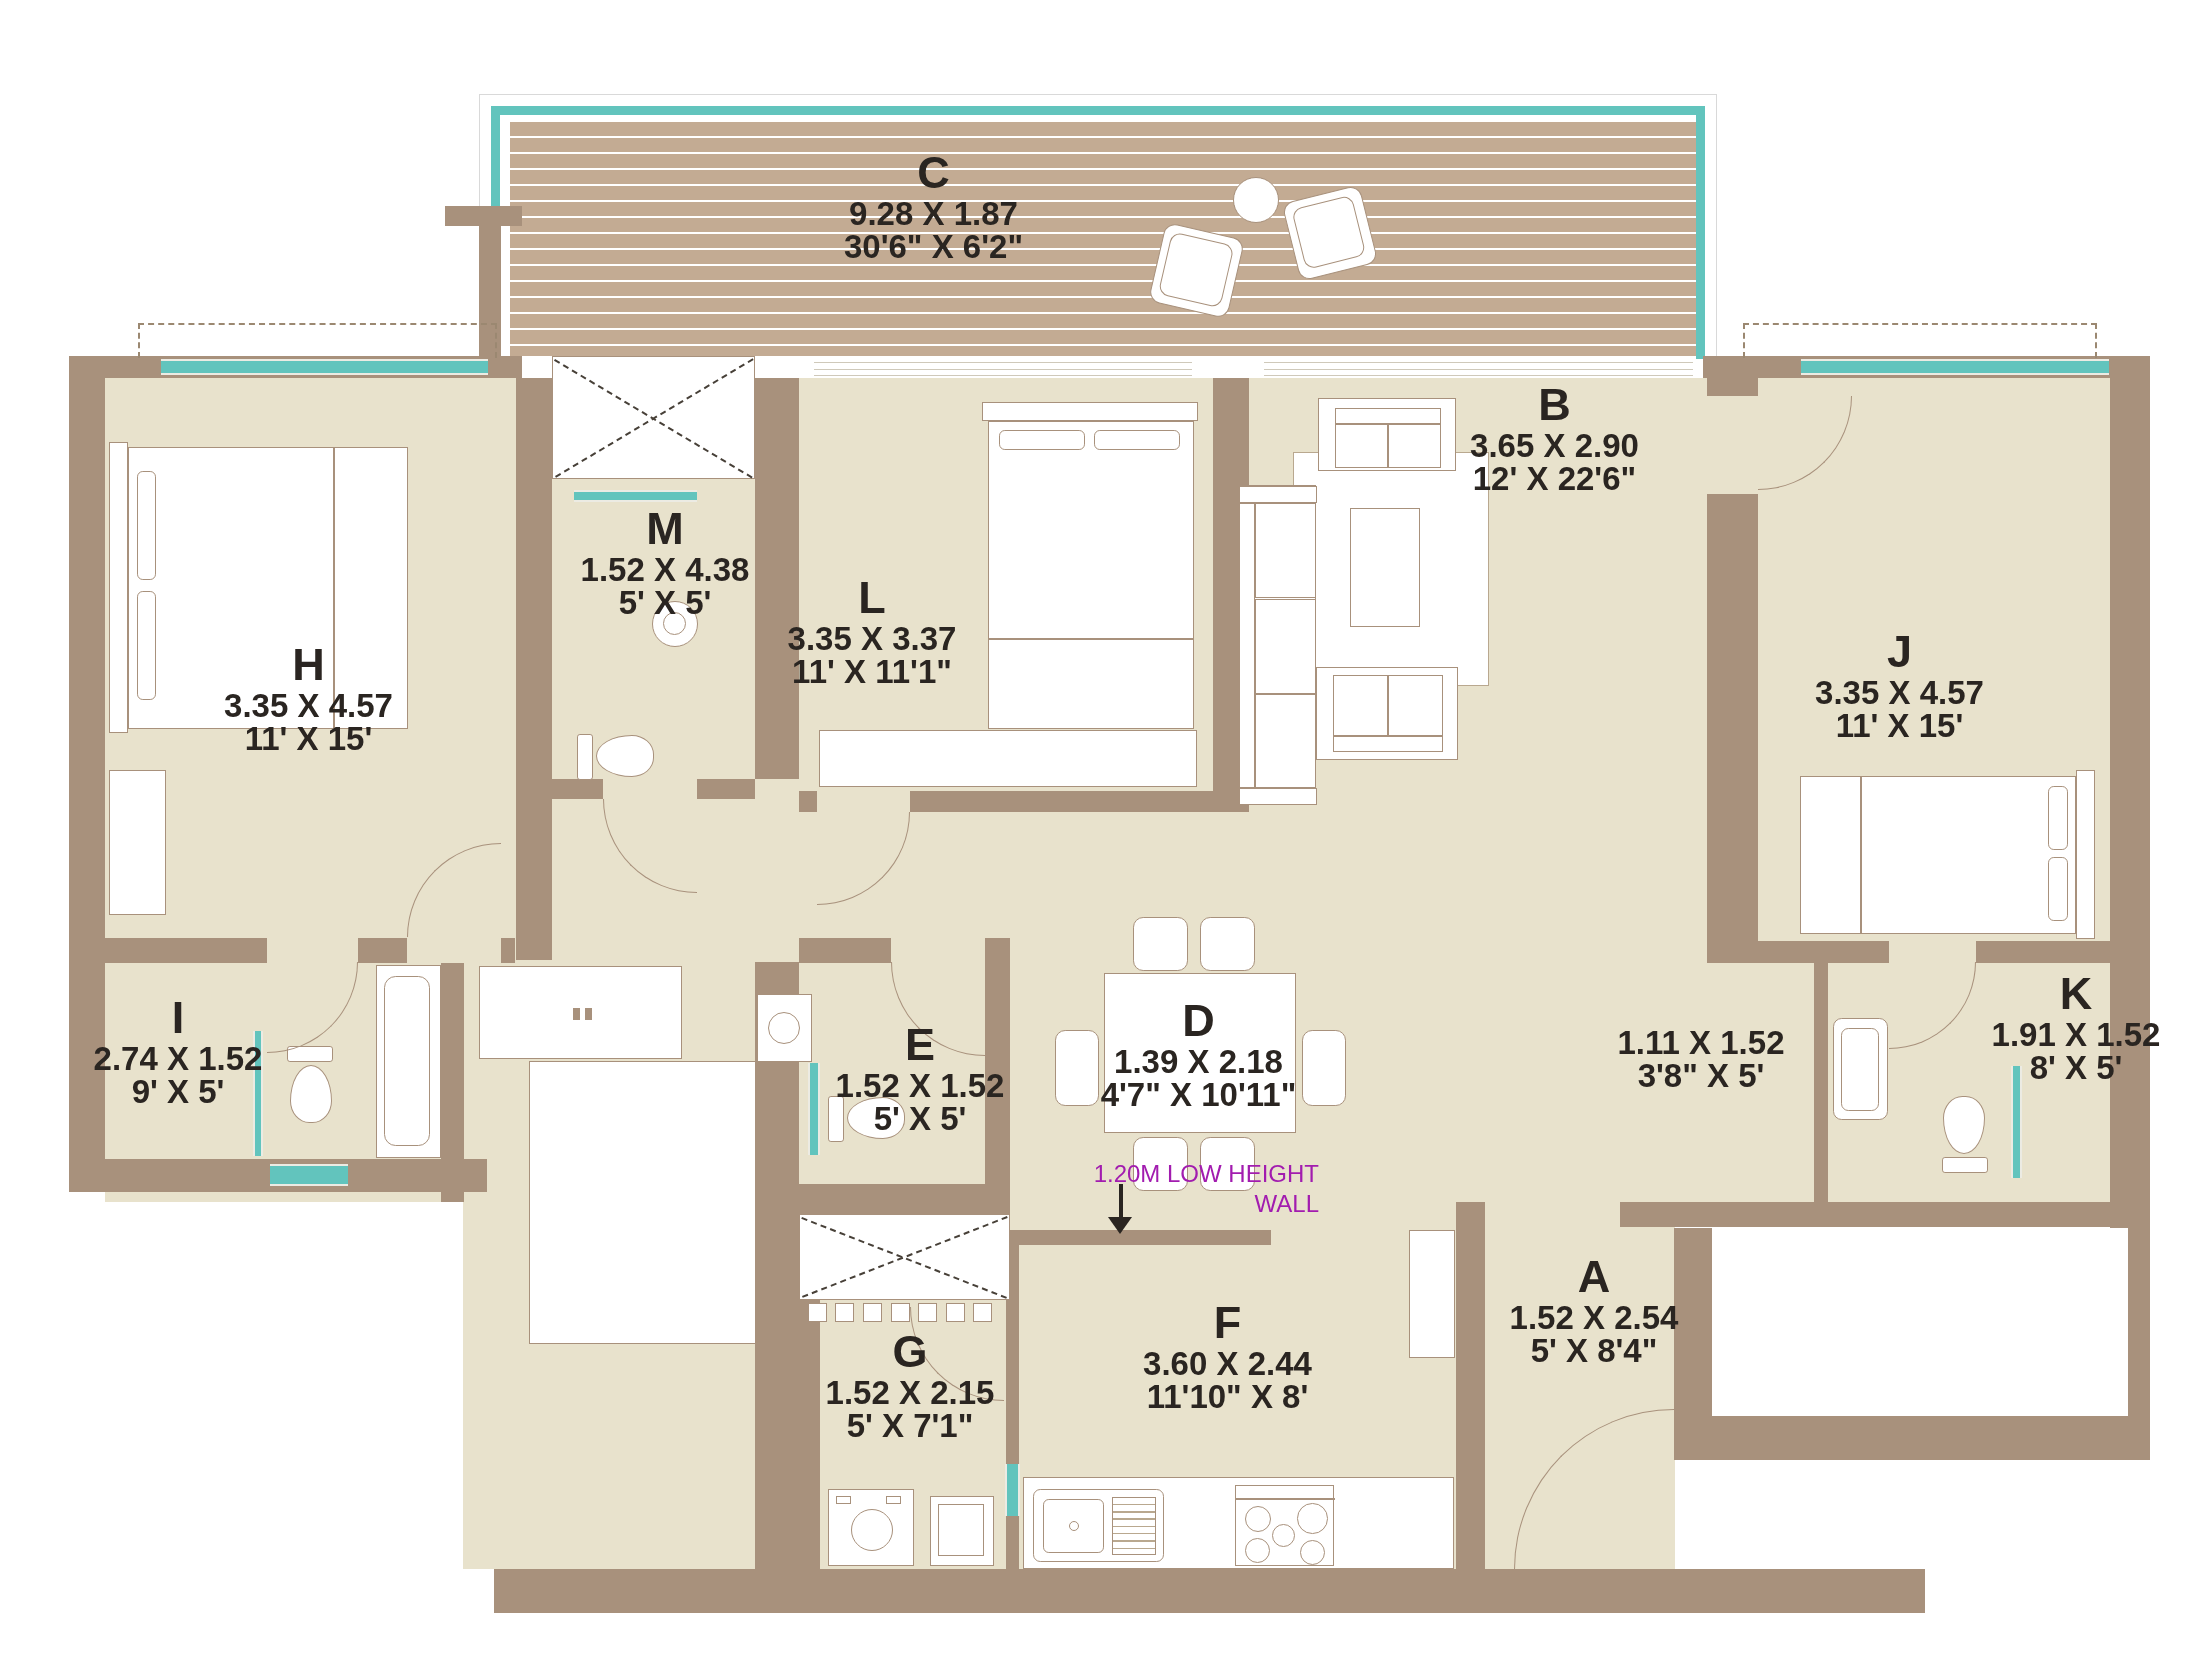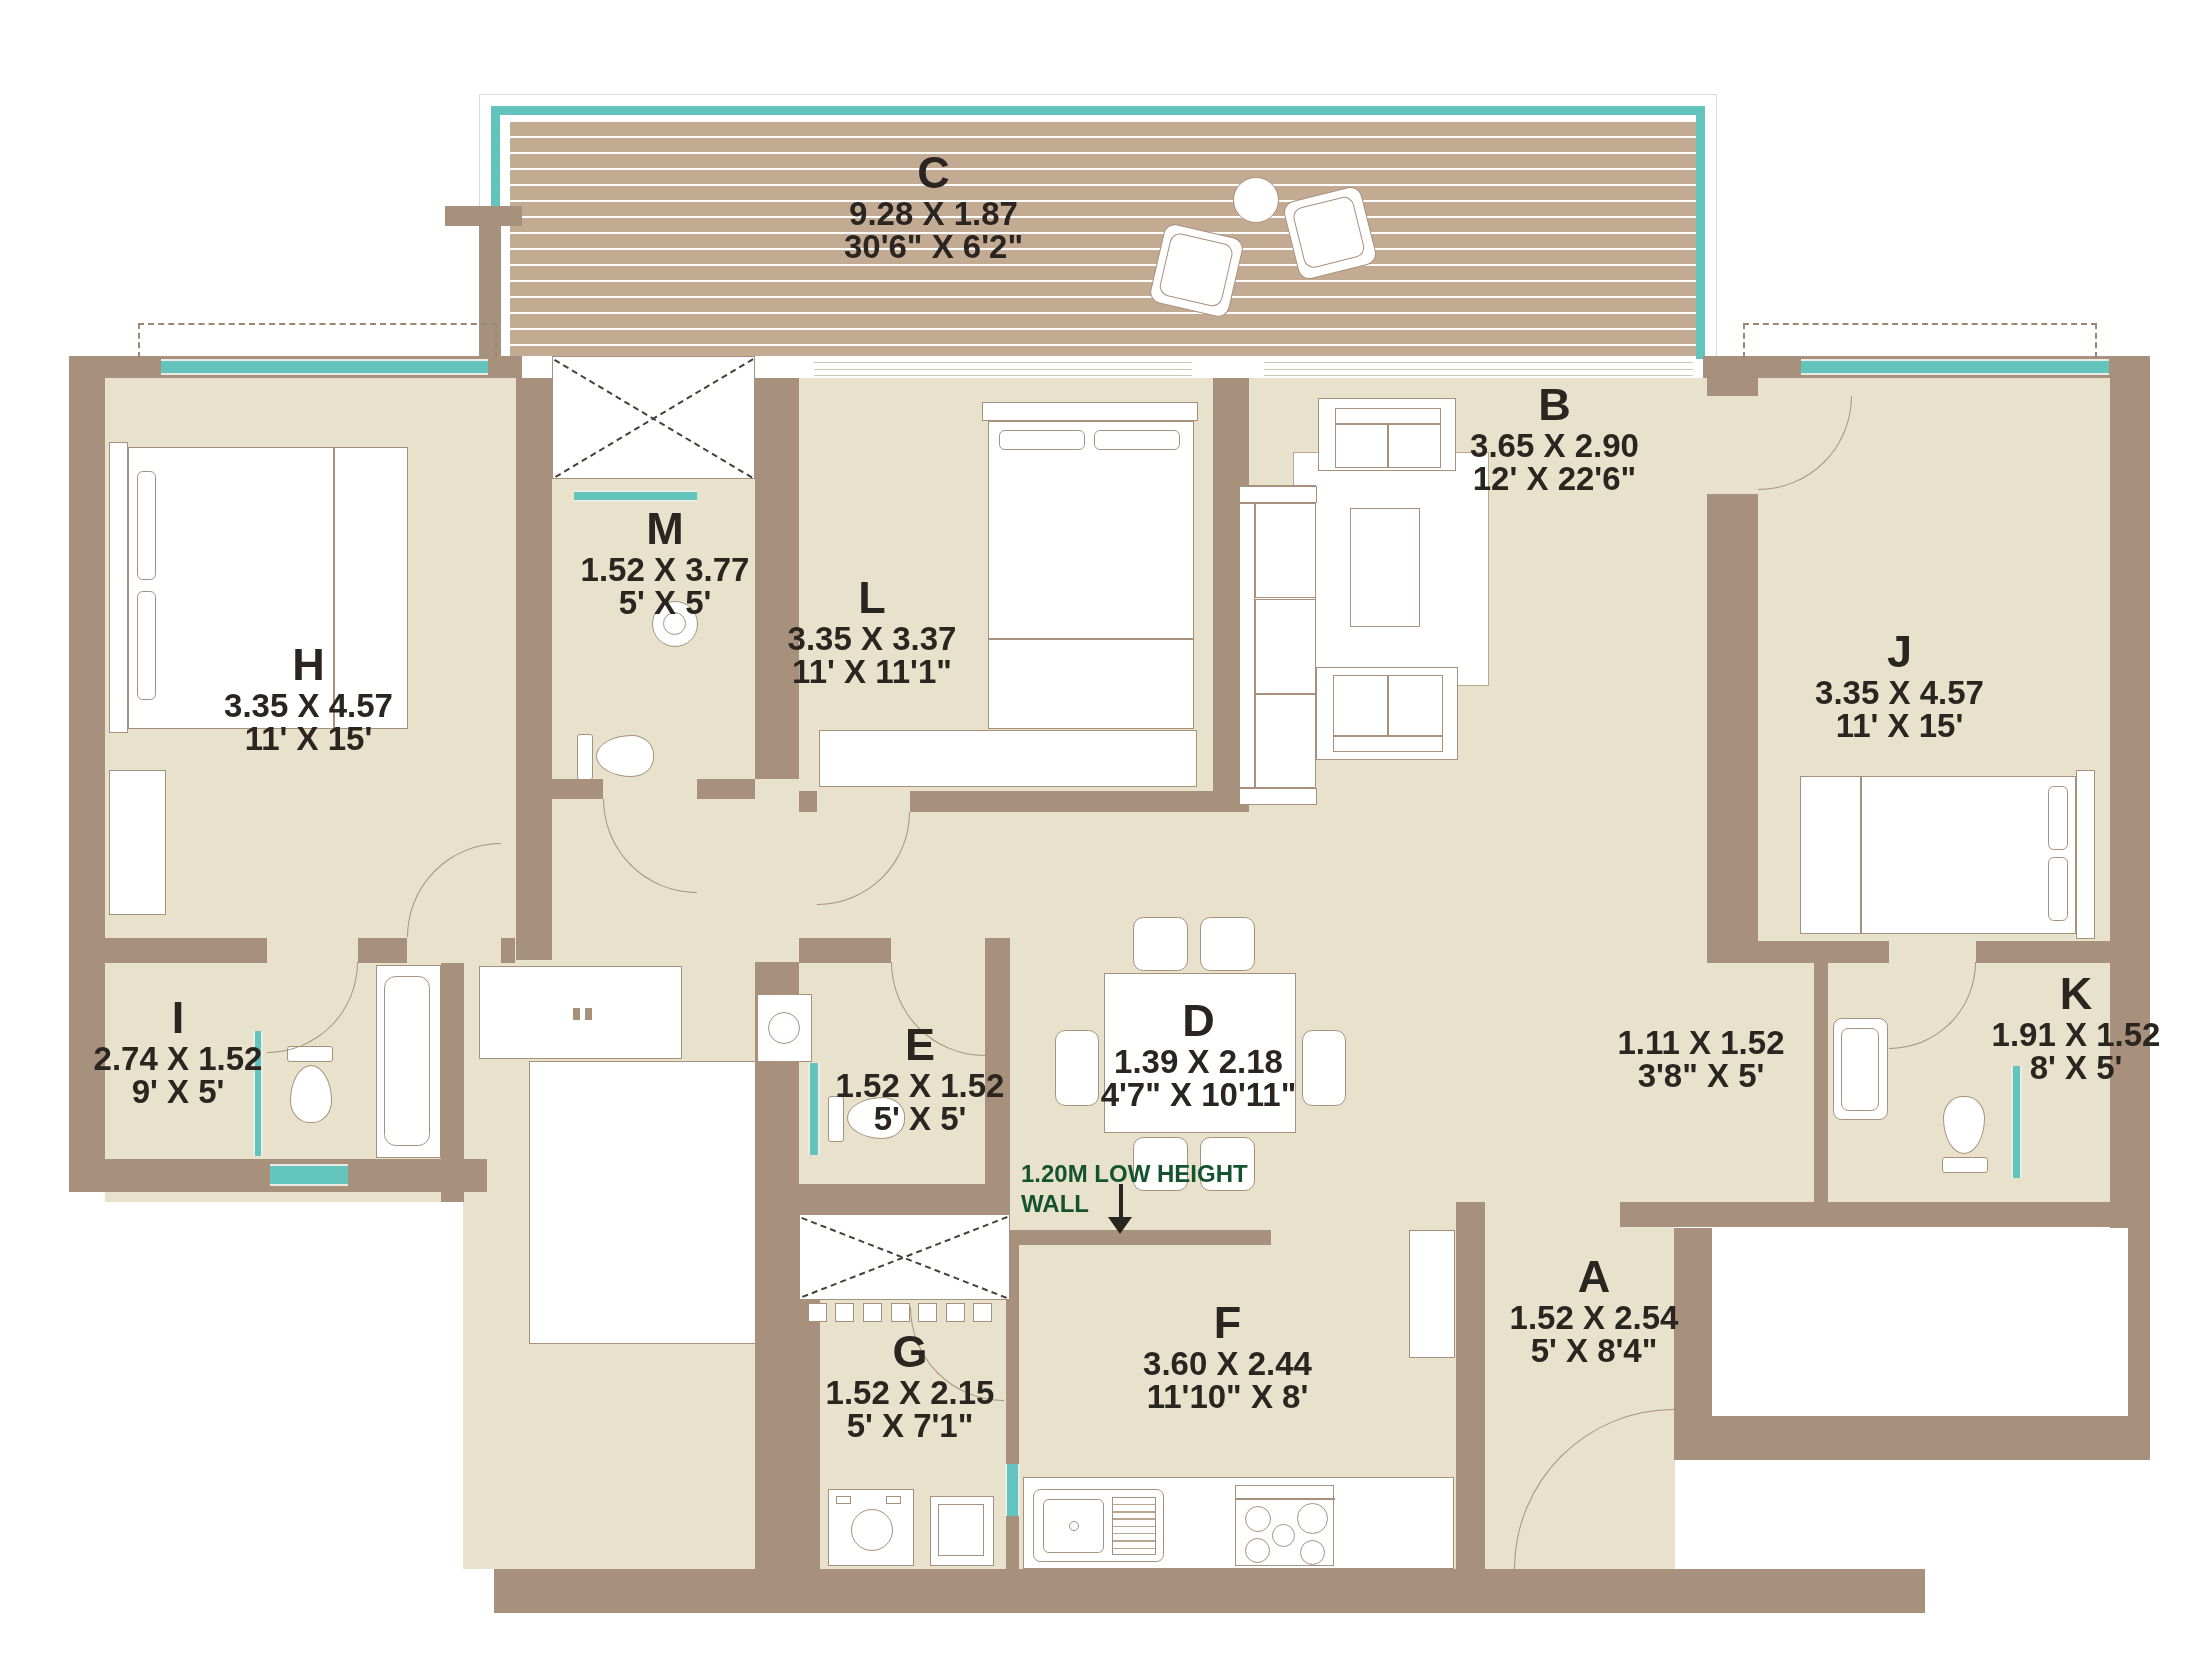--- a/index.html
+++ b/index.html
@@ -21,40 +21,40 @@
   .deck-outline{border:1.5px solid #d9d9d9;border-bottom:none;}
   .dash-proj{border:2.2px dashed #9b8871;border-bottom:none;}
   .arc{border-color:#a8917c;border-style:solid;}
   .arc-tl{border-width:1.5px 0 0 1.5px;border-top-left-radius:100%;}
   .arc-bl{border-width:0 0 1.5px 1.5px;border-bottom-left-radius:100%;}
   .arc-br{border-width:0 1.5px 1.5px 0;border-bottom-right-radius:100%;}
   .xline{transform-origin:0 0;border-top:2.2px dashed #474038;height:0;}
   .room-label{position:absolute;text-align:center;color:#2a2521;z-index:50;}
   .room-letter{font-size:45px;line-height:48px;font-weight:bold;}
   .room-dim{font-size:33px;line-height:33px;font-weight:bold;}
-  .annot{position:absolute;font-size:24px;line-height:30px;font-weight:bold;color:#14532d;text-align:left;z-index:50;}
+  .annot{position:absolute;font-size:24px;line-height:30px;font-weight:normal;color:#a21caf;text-align:right;z-index:50;}
 </style>
 </head>
 <body>
 
 <div id="plan">
 
   <div class="room-label" style="left:788px;top:149px;width:291px">
     <div class="room-letter">C</div>
     <div class="room-dim">9.28 X 1.87</div>
     <div class="room-dim">30'6" X 6'2"</div>
   </div>
   <div class="room-label" style="left:163px;top:641px;width:291px">
     <div class="room-letter">H</div>
     <div class="room-dim">3.35 X 4.57</div>
     <div class="room-dim">11' X 15'</div>
   </div>
   <div class="room-label" style="left:556px;top:505px;width:218px">
     <div class="room-letter">M</div>
-    <div class="room-dim">1.52 X 3.77</div>
+    <div class="room-dim">1.52 X 4.38</div>
     <div class="room-dim">5' X 5'</div>
   </div>
   <div class="room-label" style="left:734px;top:574px;width:276px">
     <div class="room-letter">L</div>
     <div class="room-dim">3.35 X 3.37</div>
     <div class="room-dim">11' X 11'1"</div>
   </div>
   <div class="room-label" style="left:1409px;top:381px;width:291px">
     <div class="room-letter">B</div>
     <div class="room-dim">3.65 X 2.90</div>

